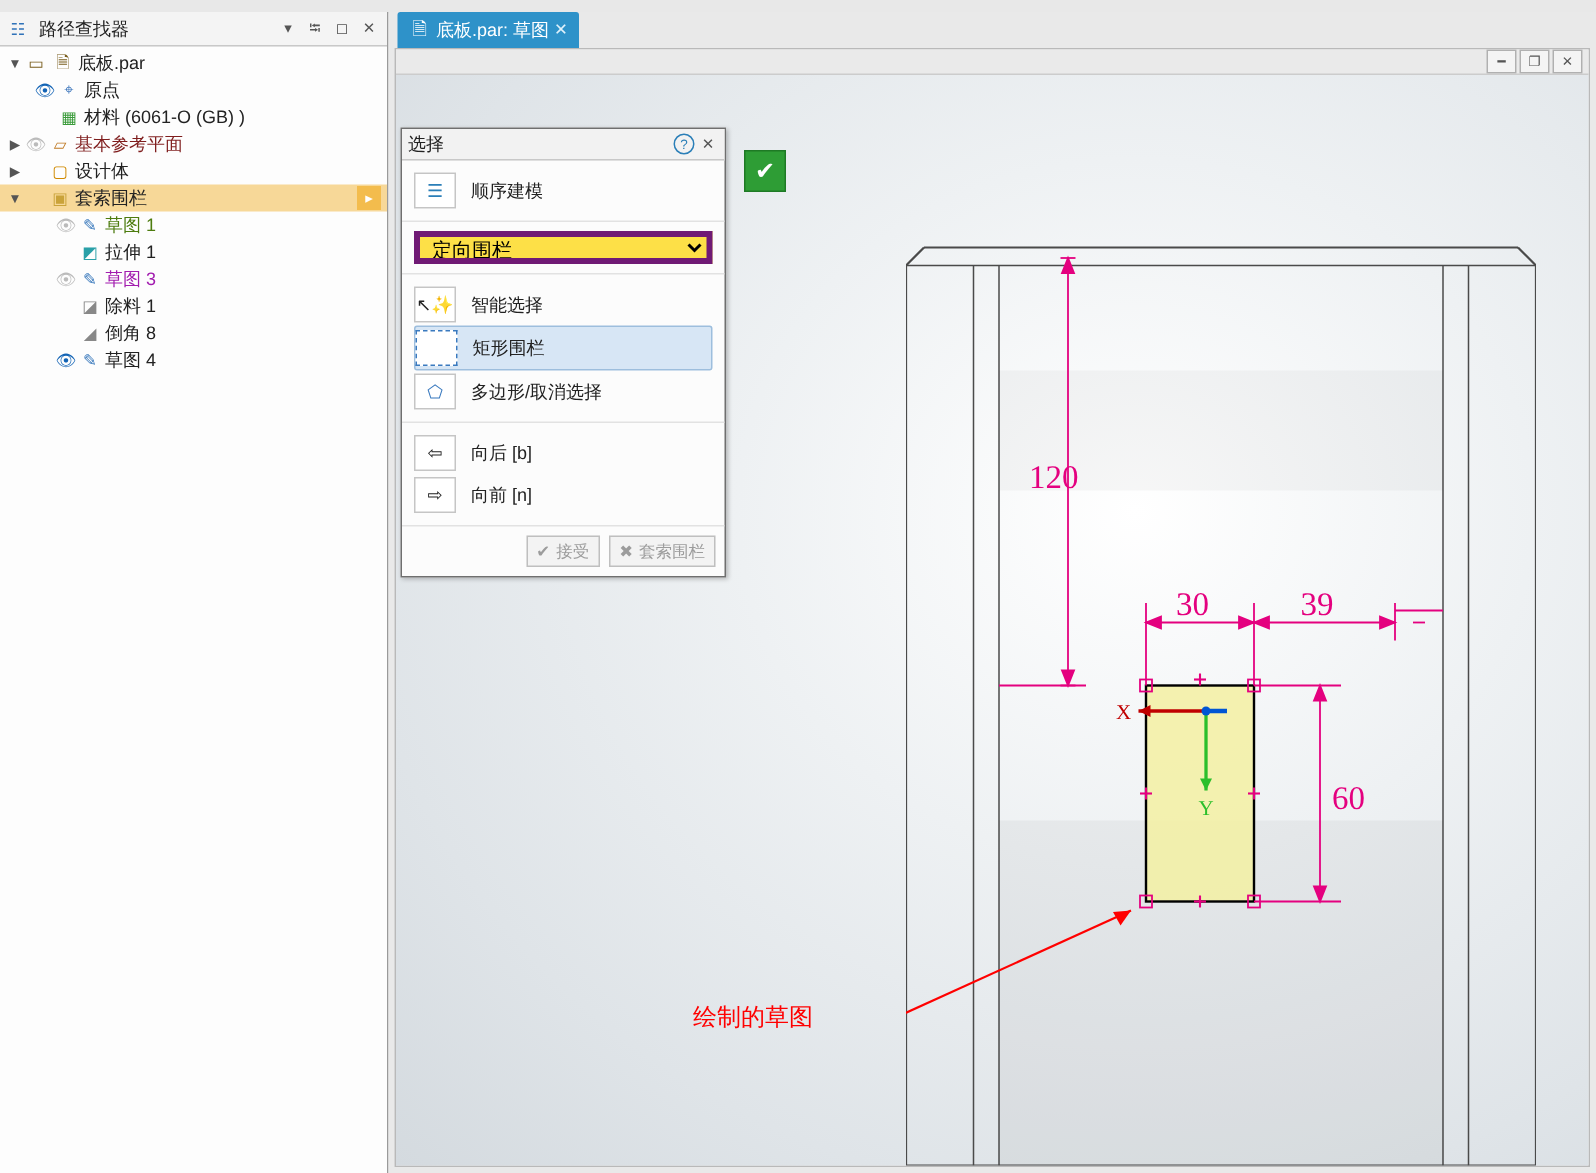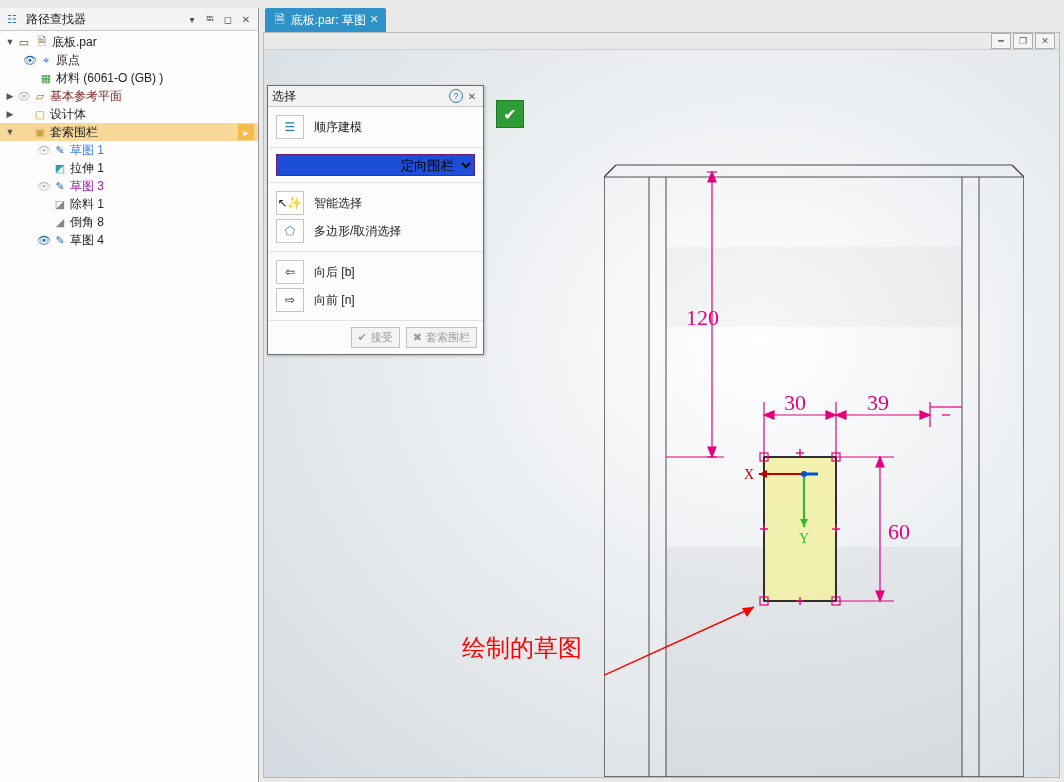--- a/index.html
+++ b/index.html
@@ -171,23 +171,22 @@
   .fsection{ padding:6px 8px; border-bottom:1px solid #e2e2e2; }
   .frow{
     display:flex; align-items:center; gap:10px; height:28px;
   }
   .frow.sel{ background:#d7e6f5; border:1px solid #9dbedd; border-radius:2px; }
   .fic{
     width:26px; height:22px; border:1px solid #c5c5c5; background:#fff;
     display:flex;align-items:center;justify-content:center;
   }
   .fselect{
-    width:100%; height:22px; border:1px solid #701a75; background:#1d4ed8;
+    width:100%; height:22px; border:4px solid #701a75; background:#fde047;
     padding:0 4px;
-    text-align:right;
   }
   .fbottom{
     display:flex; justify-content:flex-end; gap:6px; padding:6px;
   }
   .fbtn{
     border:1px solid #bfbfbf; background:#f3f3f3; color:#9c9c9c;
     padding:2px 6px; display:flex; align-items:center; gap:4px;
     font-size:11px;
   }
   .green-ok{
@@ -262,21 +261,21 @@
         <span class="tree-ind" style="width:16px"></span>
         <span class="treeicon i-folder">▣</span>
         <span>套索围栏</span>
         <span class="sel-flag">▸</span>
       </div>
 
       <div class="tree-row">
         <span class="tree-ind" style="width:32px"></span>
         <span class="noeye">👁</span>
         <span class="treeicon i-sketch">✎</span>
-        <span style="color:#3b82f6">草图 1</span>
+        <span style="color:#4d7c0f">草图 1</span>
       </div>
 
       <div class="tree-row">
         <span class="tree-ind" style="width:48px"></span>
         <span class="treeicon i-extrude">◩</span>
         <span>拉伸 1</span>
       </div>
 
       <div class="tree-row">
         <span class="tree-ind" style="width:32px"></span>
@@ -339,20 +338,24 @@
           <div class="fsection">
             <select class="fselect">
               <option>定向围栏</option>
             </select>
           </div>
           <div class="fsection">
             <div class="frow">
               <span class="fic">↖✨</span>
               <span>智能选择</span>
             </div>
+            <div class="frow sel">
+              <span class="fic" style="border-style:dashed;border-color:#3a7abf;">&nbsp;</span>
+              <span>矩形围栏</span>
+            </div>
             <div class="frow">
               <span class="fic" style="color:#3a7abf;">⬠</span>
               <span>多边形/取消选择</span>
             </div>
           </div>
           <div class="fsection">
             <div class="frow">
               <span class="fic">⇦</span>
               <span>向后 [b]</span>
             </div>
@@ -463,19 +466,19 @@
             <text x="263" y="263">39</text>
             <text x="284" y="392">60</text>
           </g>
 
           <g>
             <line x1="-70" y1="560" x2="150" y2="460" stroke="#ff0000" stroke-width="1.4"></line>
             <polygon points="150,460 138,461 143,470" fill="#ff0000"></polygon>
           </g>
         </svg>
 
-        <div style="position:absolute; left:198px; top:582px; color:#ff0000; font-size:24px; font-family:'Microsoft YaHei';">绘制的草图</div>
+        <div style="position:absolute; left:198px; top:618px; color:#ff0000; font-size:16px; font-family:'Microsoft YaHei';">绘制的草图</div>
 
       </div>
     </div>
   </div>
 
 </div>
 
 </body></html>

